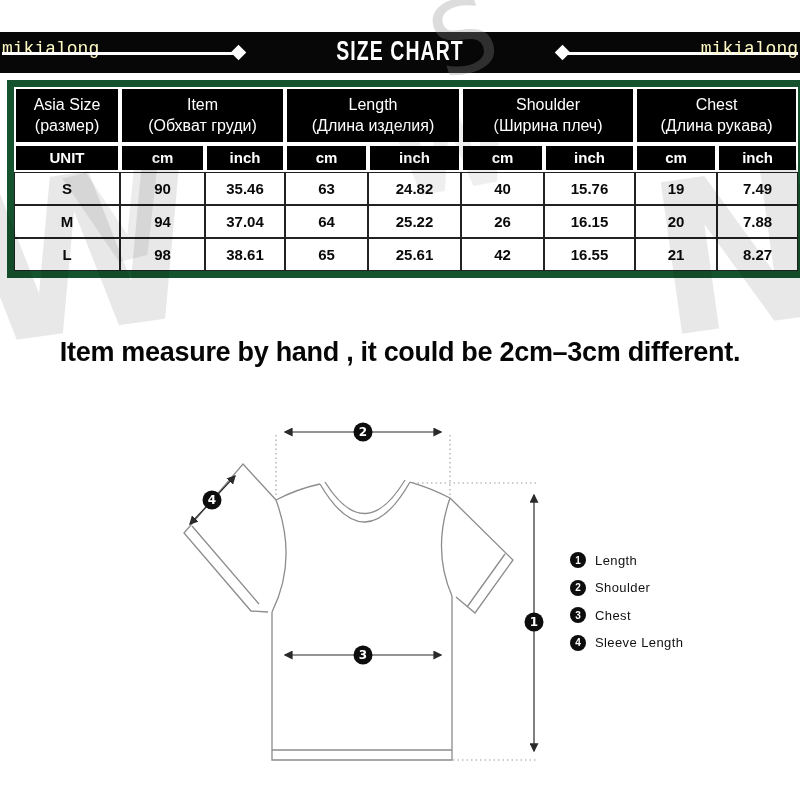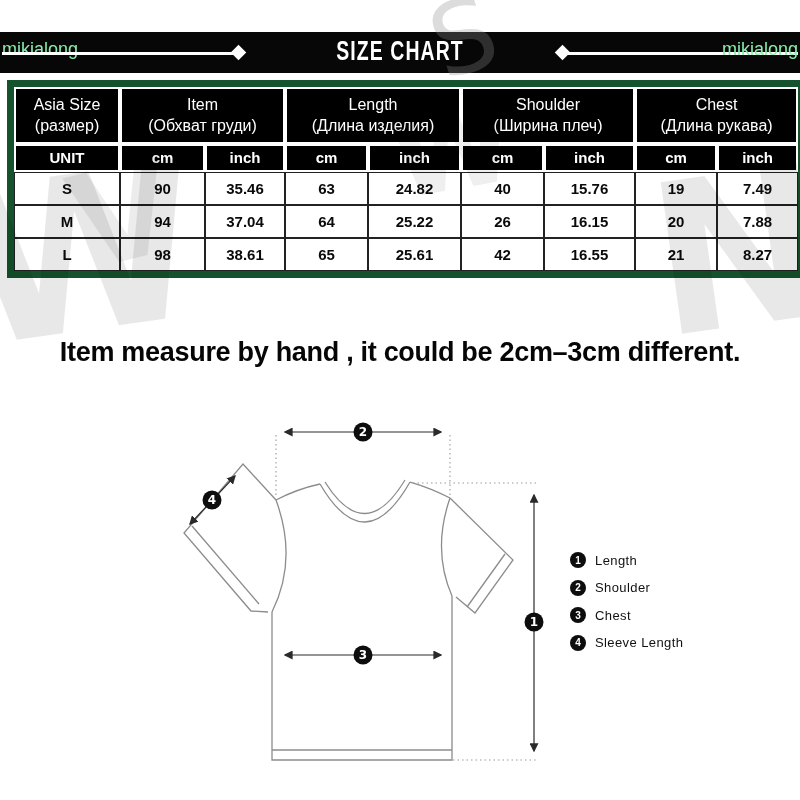--- a/index.html
+++ b/index.html
@@ -1,21 +1,21 @@
 <!DOCTYPE html>
 <html><head>
 <meta charset="utf-8">
 <style>
   html,body{margin:0;padding:0;background:#fff;}
   #page{position:relative;width:800px;height:800px;background:#fff;overflow:hidden;
         font-family:"Liberation Sans",sans-serif;}
 
   
   .topbar{position:absolute;left:0;top:32px;width:800px;height:41px;background:#070707;}
-  .brand{position:absolute;top:7px;color:#86efac;font-family:Liberation Sans, sans-serif;
+  .brand{position:absolute;top:7px;color:#fef9c3;font-family:Liberation Mono, monospace;
          font-size:18px;letter-spacing:0;}
   .brand.left{left:2px;}
   .brand.right{right:2px;}
   .bar-line{position:absolute;top:20px;height:2.5px;background:#fff;}
   .bar-line.left{left:2px;width:232px;}
   .bar-line.right{left:564px;width:234px;}
   .bar-diamond{position:absolute;top:14.5px;width:11px;height:11px;background:#fff;
                transform:rotate(45deg);}
   .bar-diamond.left{left:233px;}
   .bar-diamond.right{left:557px;}

